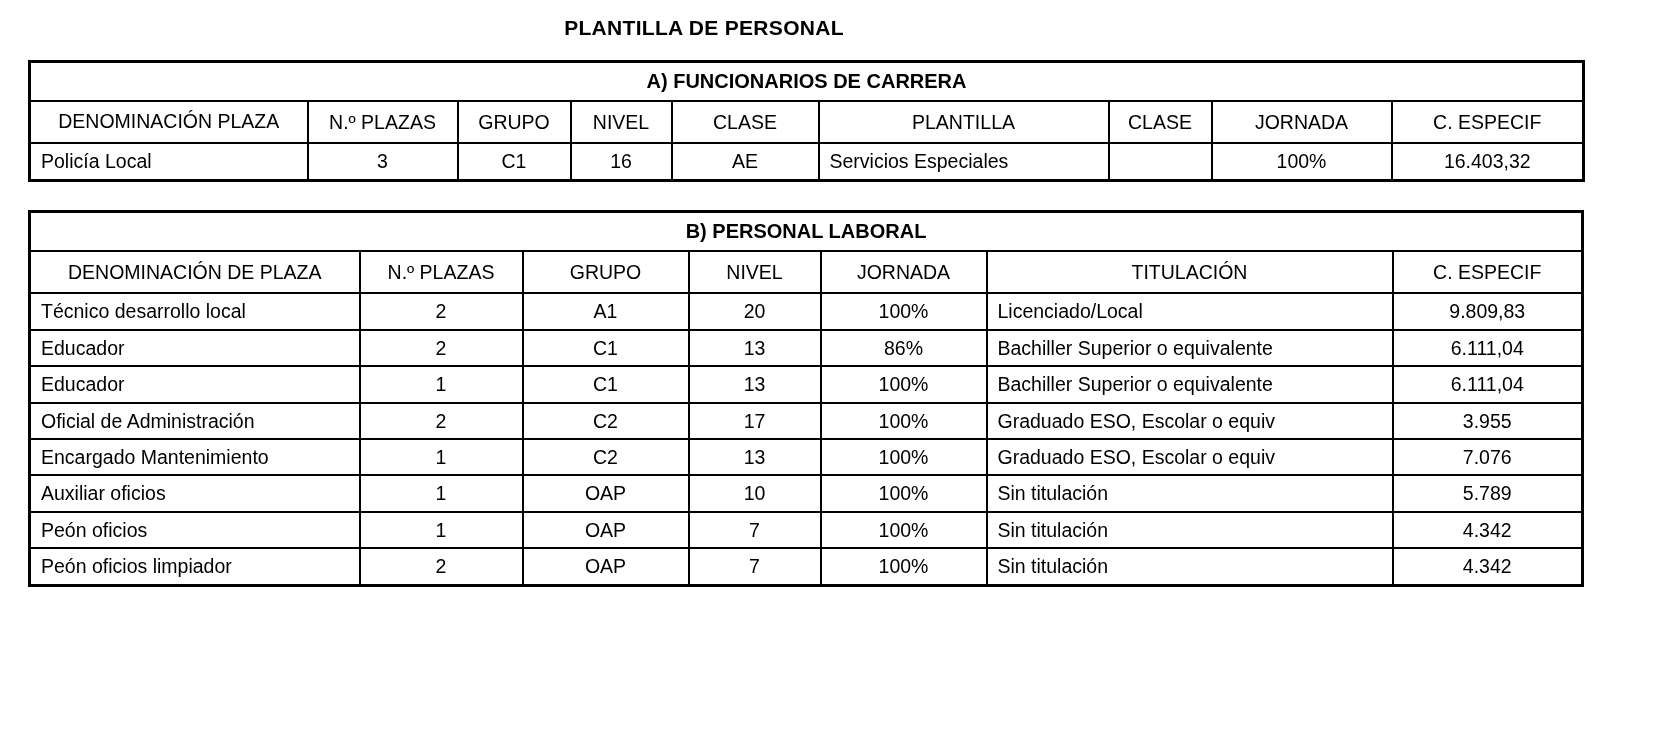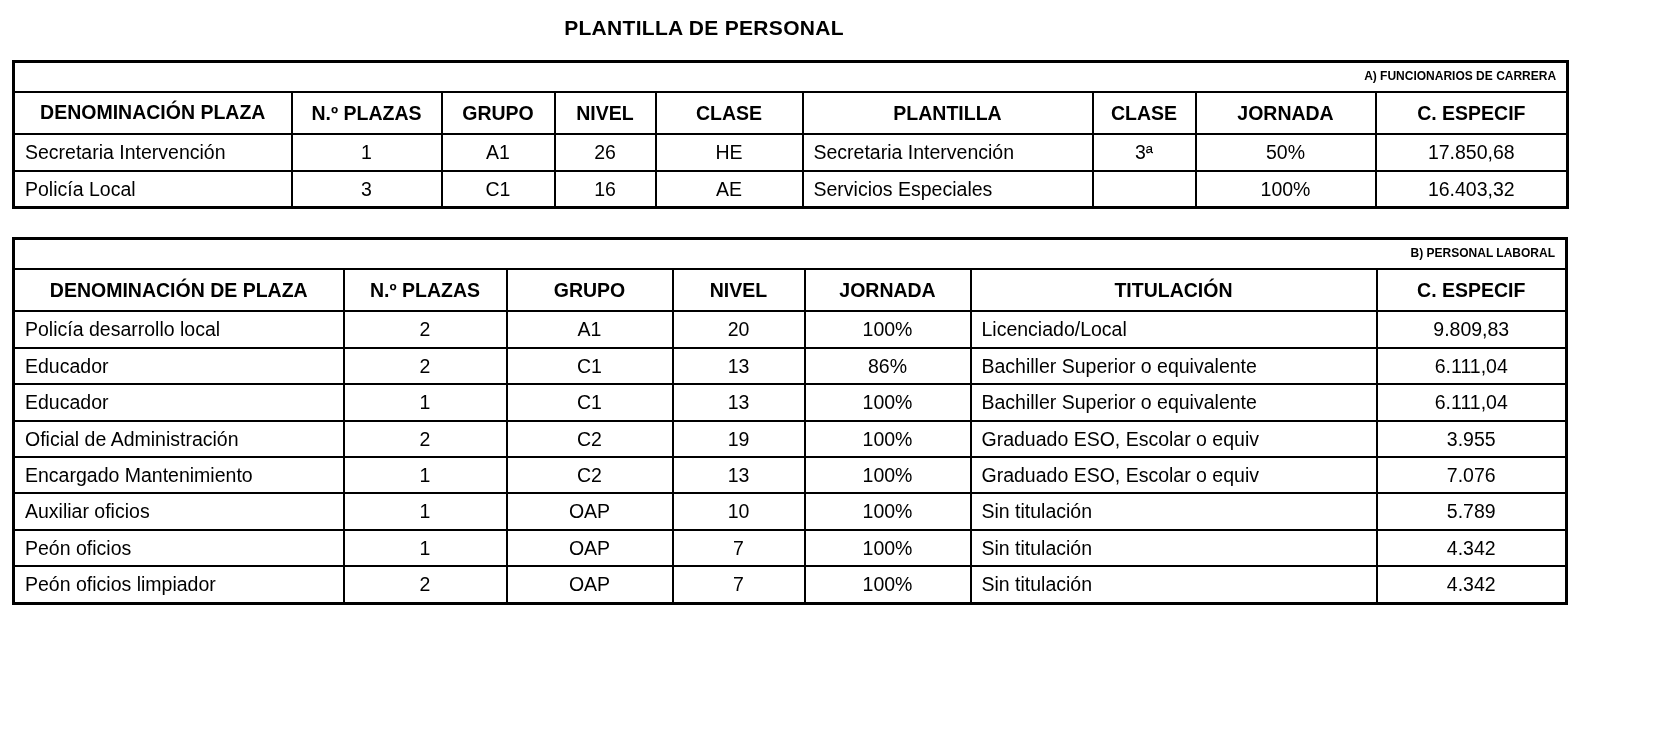--- a/index.html
+++ b/index.html
@@ -12,21 +12,21 @@
     height: 748px;
     font-family: "Liberation Sans", sans-serif;
     color: #000000;
     -webkit-font-smoothing: antialiased;
   }
   .page {
     position: relative;
     width: 1408px;
     height: 748px;
     box-sizing: border-box;
-    padding: 0 12px;
+    padding: 0 28px;
   }
   .doc-title {
     text-align: center;
     font-size: 21px;
     font-weight: bold;
     letter-spacing: 0.3px;
     padding-top: 16px;
     padding-bottom: 20px;
   }
   table {
@@ -40,30 +40,30 @@
   }
   td, th {
     border: 2px solid #000;
     font-size: 19.5px;
     font-weight: normal;
     padding: 6px 8px;
     vertical-align: middle;
     line-height: 1.15;
   }
   .section-head td {
-    font-size: 12px;
+    font-size: 20px;
     font-weight: bold;
-    text-align: right;
+    text-align: center;
     padding: 7px 10px;
     border-left: none;
     border-right: none;
     border-top: none;
   }
   .colhead td {
-    font-weight: bold;
+    font-weight: normal;
     text-align: center;
     padding: 9px 6px;
   }
   .left { text-align: left; padding-left: 10px; }
   .center { text-align: center; }
   .spacer {
     height: 28px;
   }
   
   .ta .c0 { width: 278px; }
@@ -113,31 +113,20 @@
         <td>N.º PLAZAS</td>
         <td>GRUPO</td>
         <td>NIVEL</td>
         <td>CLASE</td>
         <td>PLANTILLA</td>
         <td>CLASE</td>
         <td>JORNADA</td>
         <td>C. ESPECIF</td>
       </tr>
       <tr>
-        <td class="left">Secretaria Intervención</td>
-        <td class="center">1</td>
-        <td class="center">A1</td>
-        <td class="center">26</td>
-        <td class="center">HE</td>
-        <td class="left">Secretaria Intervención</td>
-        <td class="center">3ª</td>
-        <td class="center">50%</td>
-        <td class="center">17.850,68</td>
-      </tr>
-      <tr>
         <td class="left">Policía Local</td>
         <td class="center">3</td>
         <td class="center">C1</td>
         <td class="center">16</td>
         <td class="center">AE</td>
         <td class="left">Servicios Especiales</td>
         <td class="center"></td>
         <td class="center">100%</td>
         <td class="center">16.403,32</td>
       </tr>
@@ -164,21 +153,21 @@
         <td>DENOMINACIÓN DE PLAZA</td>
         <td>N.º PLAZAS</td>
         <td>GRUPO</td>
         <td>NIVEL</td>
         <td>JORNADA</td>
         <td>TITULACIÓN</td>
         <td>C. ESPECIF</td>
       </tr>
 
       <tr>
-        <td class="left">Policía desarrollo local</td>
+        <td class="left">Técnico desarrollo local</td>
         <td class="center">2</td>
         <td class="center">A1</td>
         <td class="center">20</td>
         <td class="center">100%</td>
         <td class="left">Licenciado/Local</td>
         <td class="center">9.809,83</td>
       </tr>
       <tr>
         <td class="left">Educador</td>
         <td class="center">2</td>
@@ -194,21 +183,21 @@
         <td class="center">C1</td>
         <td class="center">13</td>
         <td class="center">100%</td>
         <td class="left">Bachiller Superior o equivalente</td>
         <td class="center">6.111,04</td>
       </tr>
       <tr>
         <td class="left">Oficial de Administración</td>
         <td class="center">2</td>
         <td class="center">C2</td>
-        <td class="center">19</td>
+        <td class="center">17</td>
         <td class="center">100%</td>
         <td class="left">Graduado ESO, Escolar o equiv</td>
         <td class="center">3.955</td>
       </tr>
       <tr>
         <td class="left">Encargado Mantenimiento</td>
         <td class="center">1</td>
         <td class="center">C2</td>
         <td class="center">13</td>
         <td class="center">100%</td>

